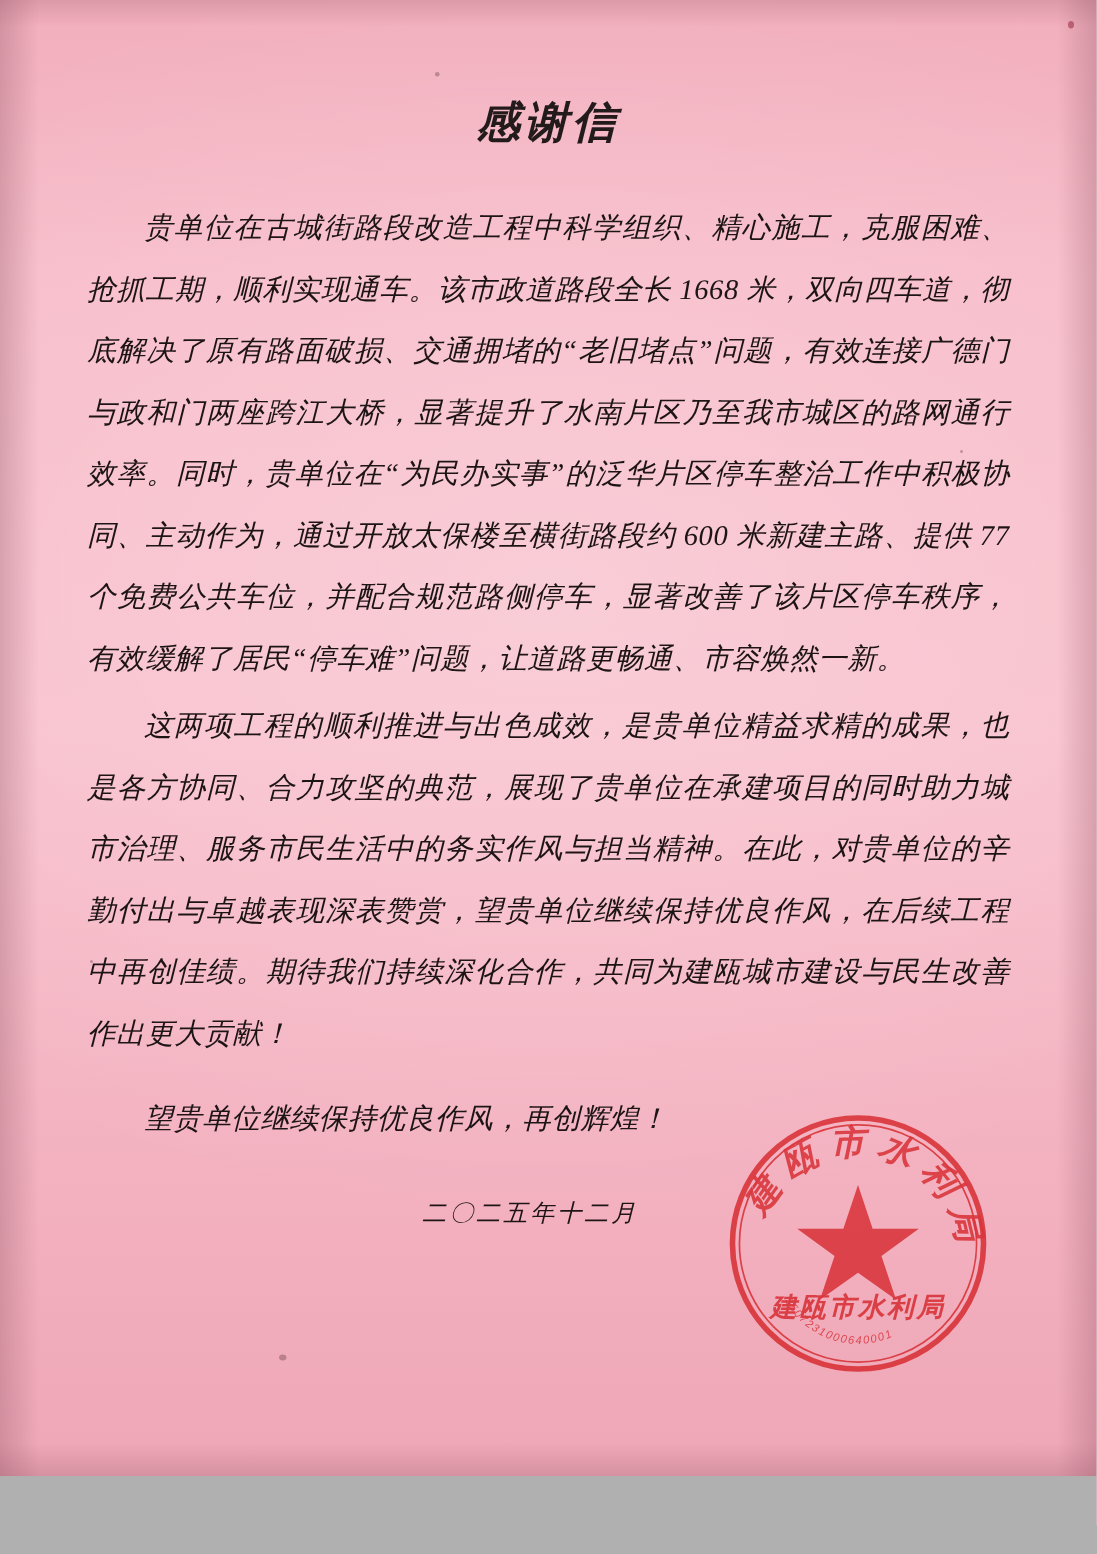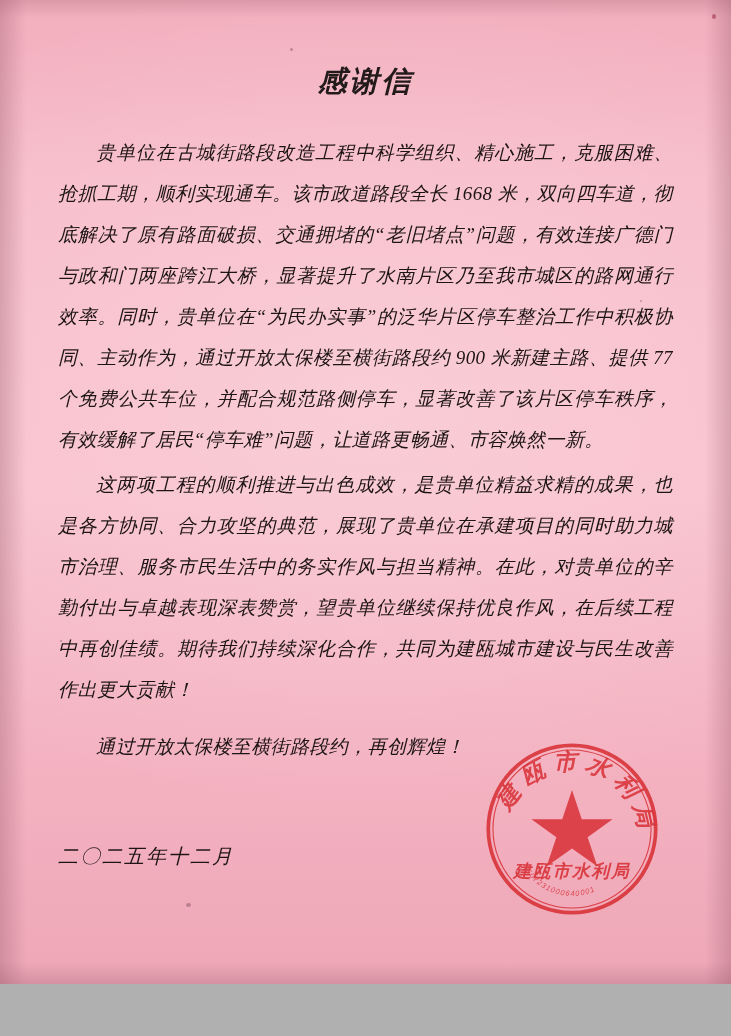--- a/index.html
+++ b/index.html
@@ -71,25 +71,25 @@
   .closing {
     font-size: 19px;
     line-height: 41px;
     color: #1d1416;
     text-indent: 2em;
     margin: 16px 0 0 0;
     letter-spacing: 0.4px;
   }
 
   .date-line {
-    font-size: 20px;
+    font-size: 16px;
     color: #1d1416;
-    text-align: left;
+    text-align: center;
     letter-spacing: 2px;
-    margin-top: 76px;
+    margin-top: 32px;
     padding-right: 24px;
   }
 
   
   .seal {
     position: absolute;
     right: 66px;
     bottom: 62px;
     width: 186px;
     height: 186px;
@@ -125,24 +125,24 @@
   <div class="speck s2"></div>
   <div class="speck s3"></div>
   <div class="speck s4"></div>
   <div class="speck s5"></div>
 
   <div class="content">
 
     <h1 class="letter-title">感谢信</h1>
 
 
-    <p class="para">贵单位在古城街路段改造工程中科学组织、精心施工，克服困难、抢抓工期，顺利实现通车。该市政道路段全长 1668 米，双向四车道，彻底解决了原有路面破损、交通拥堵的“老旧堵点”问题，有效连接广德门与政和门两座跨江大桥，显著提升了水南片区乃至我市城区的路网通行效率。同时，贵单位在“为民办实事”的泛华片区停车整治工作中积极协同、主动作为，通过开放太保楼至横街路段约 900 米新建主路、提供 77 个免费公共车位，并配合规范路侧停车，显著改善了该片区停车秩序，有效缓解了居民“停车难”问题，让道路更畅通、市容焕然一新。</p>
+    <p class="para">贵单位在古城街路段改造工程中科学组织、精心施工，克服困难、抢抓工期，顺利实现通车。该市政道路段全长 1668 米，双向四车道，彻底解决了原有路面破损、交通拥堵的“老旧堵点”问题，有效连接广德门与政和门两座跨江大桥，显著提升了水南片区乃至我市城区的路网通行效率。同时，贵单位在“为民办实事”的泛华片区停车整治工作中积极协同、主动作为，通过开放太保楼至横街路段约 600 米新建主路、提供 77 个免费公共车位，并配合规范路侧停车，显著改善了该片区停车秩序，有效缓解了居民“停车难”问题，让道路更畅通、市容焕然一新。</p>
     <p class="para">这两项工程的顺利推进与出色成效，是贵单位精益求精的成果，也是各方协同、合力攻坚的典范，展现了贵单位在承建项目的同时助力城市治理、服务市民生活中的务实作风与担当精神。在此，对贵单位的辛勤付出与卓越表现深表赞赏，望贵单位继续保持优良作风，在后续工程中再创佳绩。期待我们持续深化合作，共同为建瓯城市建设与民生改善作出更大贡献！</p>
 
-    <p class="closing">通过开放太保楼至横街路段约，再创辉煌！</p>
+    <p class="closing">望贵单位继续保持优良作风，再创辉煌！</p>
 
     <p class="date-line">二〇二五年十二月</p>
   </div>
 
   <div class="seal">
     <svg viewBox="0 0 200 200" xmlns="http://www.w3.org/2000/svg">
       <g fill="none" stroke="#d6262b" stroke-width="4" opacity="0.92">
         <circle cx="100" cy="100" r="90"></circle>
         <circle cx="100" cy="100" r="85" stroke-width="1.2"></circle>
       </g>

